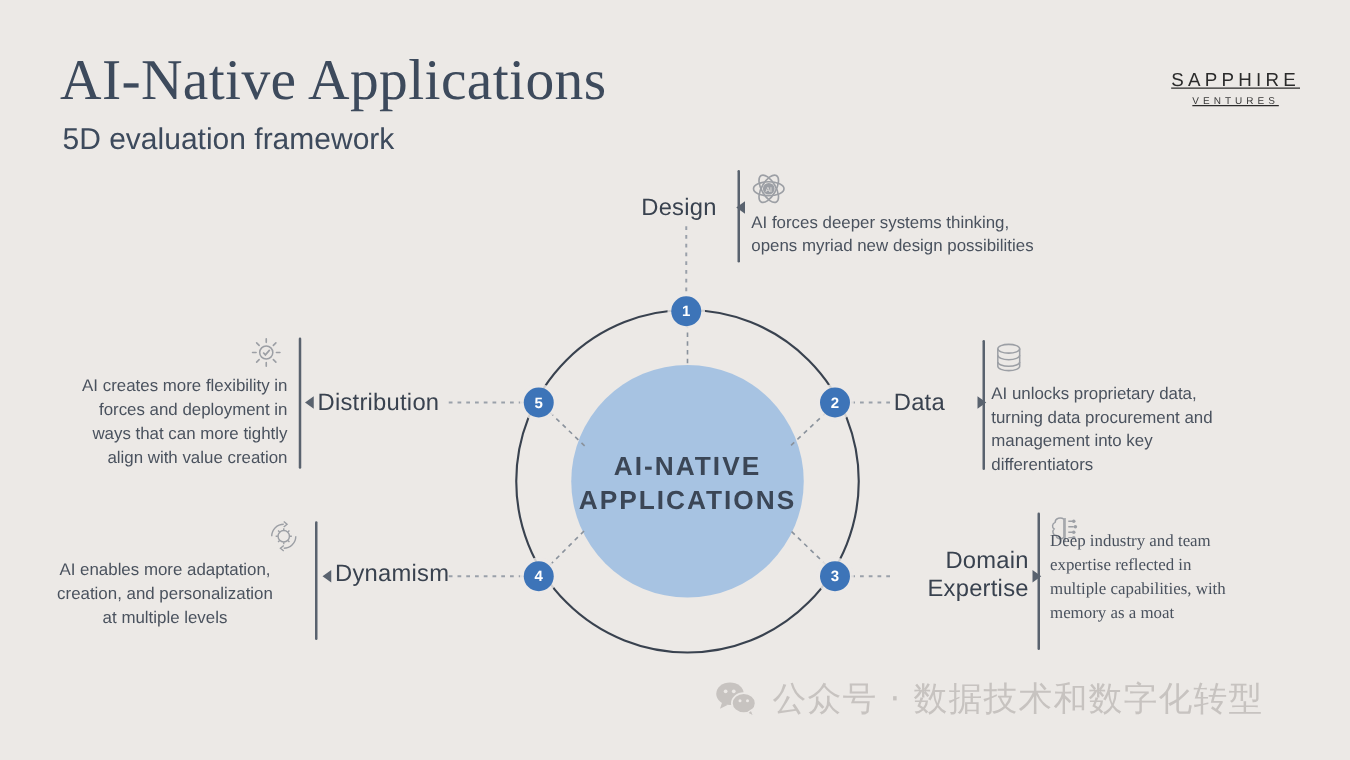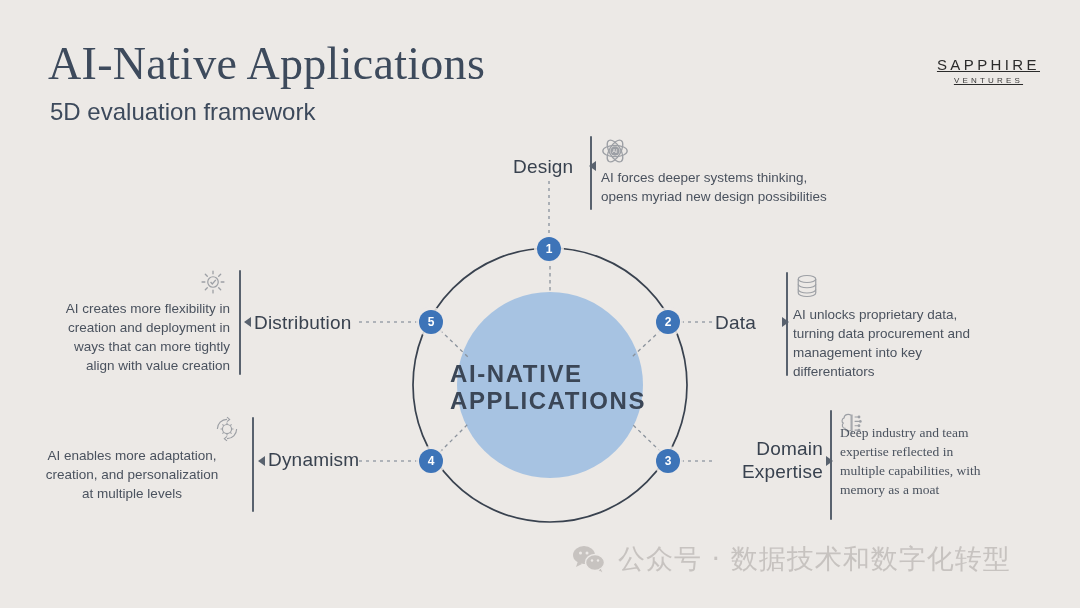--- a/index.html
+++ b/index.html
@@ -57,22 +57,22 @@
     letter-spacing:.2px;line-height:23px;
     font-family:"Liberation Sans", sans-serif;
     white-space:nowrap;
   }
   .clabel.two{white-space:normal;text-align:right;width:160px;}
   .icon{position:absolute;width:30px;height:30px;opacity:.55;}
 
   
   .centerlabel{
     position:absolute;left:450px;top:360px;width:200px;
-    text-align:left;color:#3b4656;
-    font-size:24px;font-weight:bold;letter-spacing:1.6px;line-height:27px;
+    text-align:center;color:#3b4656;
+    font-size:21px;font-weight:bold;letter-spacing:1.6px;line-height:27px;
     font-family:"Liberation Sans", sans-serif;
   }
 
   
   .badge{
     position:absolute;width:24px;height:24px;border-radius:50%;
     background:#3d74b8;color:#fff;font-size:12px;font-weight:bold;
     display:flex;align-items:center;justify-content:center;
     box-shadow:0 0 0 3px rgba(236,233,230,.85);
   }
@@ -239,21 +239,21 @@
         <circle cx="16" cy="16" r="6" fill="none" stroke="#5c6470" stroke-width="1.4"></circle>
         <path d="M13.2 16l2 2.2 4-4.6" fill="none" stroke="#5c6470" stroke-width="1.5"></path>
         <g stroke="#5c6470" stroke-width="1.5" stroke-linecap="round">
           <path d="M16 3.5v3.2M16 25.3v3.2M3.5 16h3.2M25.3 16h3.2"></path>
           <path d="M7.2 7.2l2.3 2.3M22.5 22.5l2.3 2.3M24.8 7.2l-2.3 2.3M9.5 22.5l-2.3 2.3"></path>
         </g>
       </svg>
     </span>
     <div class="ctext" style="left:12px;top:299px;width:218px;text-align:right;">
       <div>AI creates more flexibility in</div>
-      <div>creation and deployment in</div>
+      <div>forces and deployment in</div>
       <div>ways that can more tightly</div>
       <div>align with value creation</div>
     </div>
   </div>
 
   <div class="watermark">
     <span class="wechat">
       <svg viewBox="0 0 34 30" width="34" height="30">
         <ellipse cx="12" cy="11" rx="11" ry="9" fill="#c7c3c0"></ellipse>
         <polygon points="6,17 4,23 10,20" fill="#c7c3c0"></polygon>

